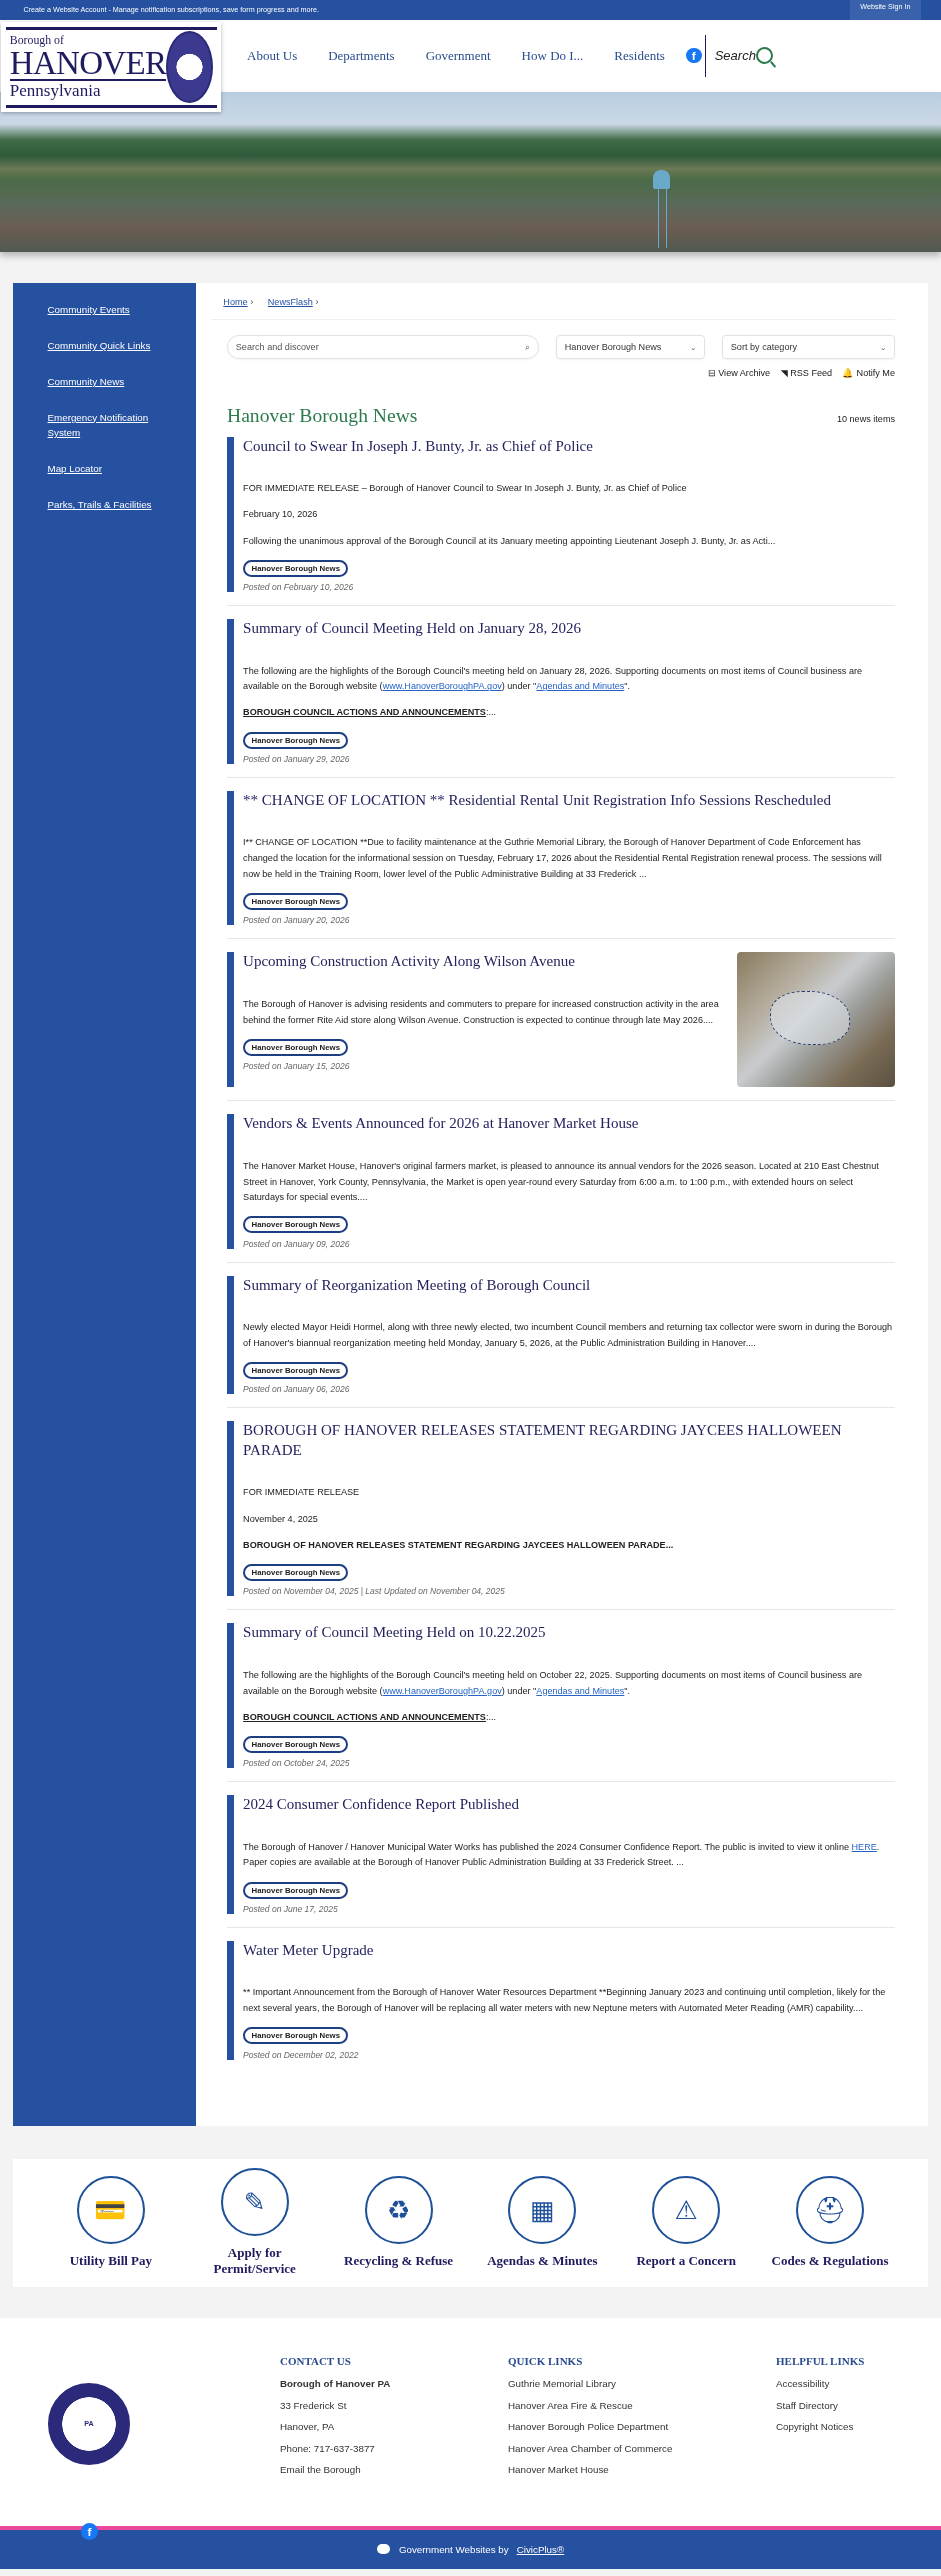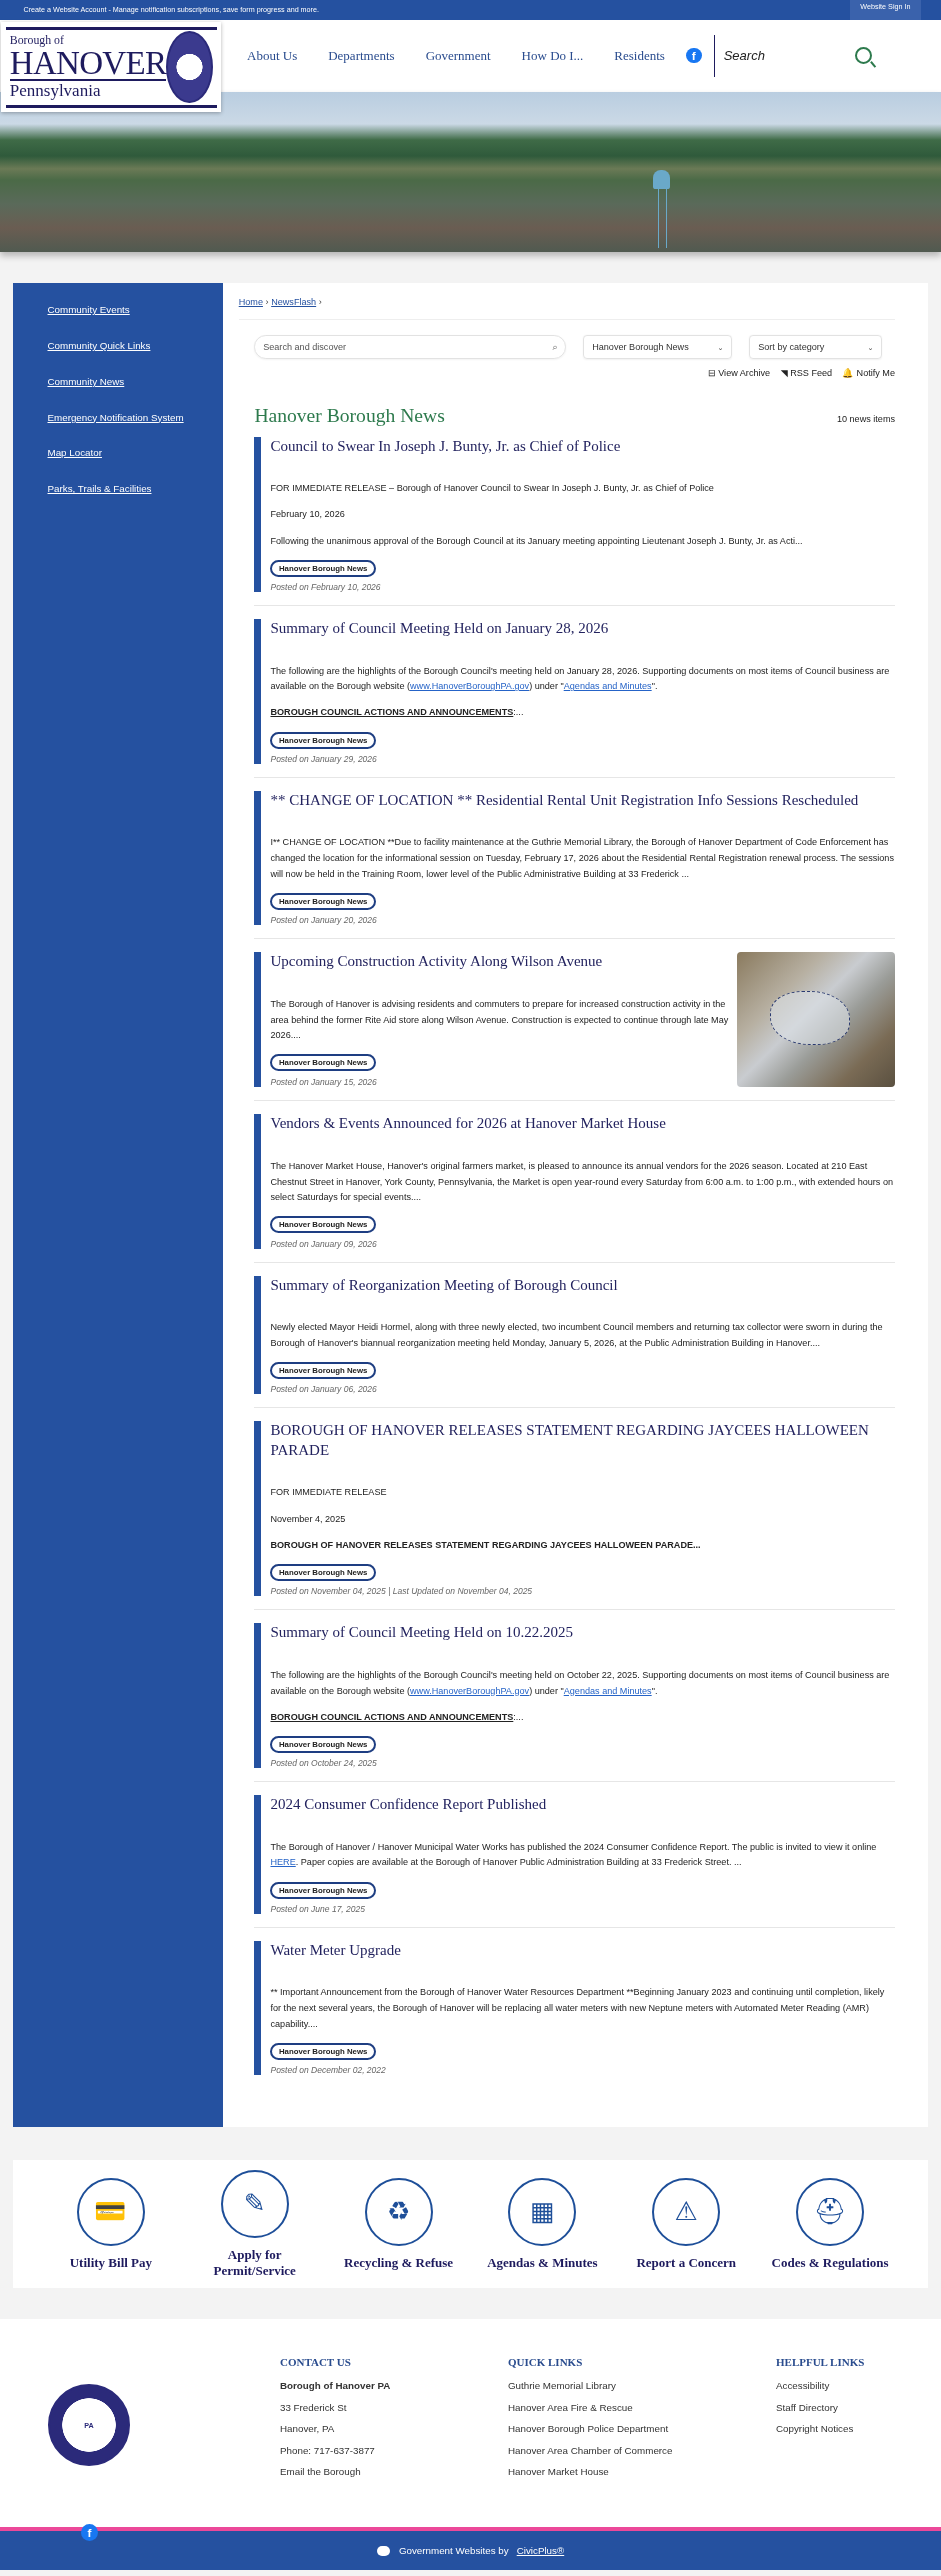--- a/index.html
+++ b/index.html
@@ -15,42 +15,42 @@
   .logo { position: absolute; top: 2.6px; left: 1.3px; width: 220px; height: 90px; background: #fff; border: 2.6px solid #fff; box-shadow: 0 1.3px 3.9px rgba(0,0,0,.3); z-index: 5; padding: 2.6px; }
   .logo-inner { border-top: 3.3px solid #1e1b5e; border-bottom: 3.3px solid #1e1b5e; height: 100%; display: flex; align-items: center; padding: 0 3.9px; }
   .logo-text { font-family: "Liberation Serif", serif; color: #1e1b5e; flex: 1; }
   .logo-text .b { font-size: 11.8px; }
   .logo-text .h { font-size: 33px; line-height: 31px; border-bottom: 2px solid #1e1b5e; letter-spacing: -0.7px; }
   .logo-text .p { font-size: 17px; }
   .seal { width: 55px; height: 72px; border-radius: 50%; border: 2.6px solid #2b2a7a; background: radial-gradient(circle, #fff 0 32%, #3b3a8e 33% 100%); display: flex; align-items: center; justify-content: center; color: #fff; font-size: 5.9px; }
   .nav { margin-left: 247px; display: flex; gap: 31px; font-family: "Liberation Serif", serif; font-size: 13px; color: #2a4c8e; }
   .nav div { cursor: pointer; }
   .fb { margin-left: 21px; width: 15.7px; height: 15.7px; border-radius: 50%; background: #1877f2; color: #fff; font-weight: bold; text-align: center; line-height: 17px; font-size: 11.8px; }
-  .hsearch { margin-left: 12px; border-left: 1.3px solid #1e1b5e; height: 42px; display: flex; align-items: center; padding-left: 9.1px; width: 160px; justify-content: space-between; }
+  .hsearch { margin-left: 3px; border-left: 1.3px solid #1e1b5e; height: 42px; display: flex; align-items: center; padding-left: 9.1px; width: 160px; }
   .hsearch span { font-style: italic; font-size: 13px; color: #222; }
   .hsearch .mag { width: 17px; height: 17px; border: 2px solid #2d7a4d; border-radius: 50%; position: relative; margin-right: 1.3px; }
   .hsearch .mag:after { content: ""; position: absolute; width: 2px; height: 6.5px; background: #2d7a4d; right: -3.3px; bottom: -5.9px; transform: rotate(-40deg); }
 
   
   .hero { height: 160px; background: linear-gradient(180deg, #b9cde0 0%, #cbd9e6 20%, #3f6b47 30%, #2f5a3b 40%, #6b7a56 48%, #4b6a47 55%, #5a6a5a 70%, #6a5d52 85%, #505a50 100%); box-shadow: 0 3.9px 6.5px rgba(0,0,0,.25); position: relative; overflow: hidden; }
   .hero .tower { position: absolute; left: 653px; top: 78px; width: 17px; height: 19.6px; background: #6aa9c9; border-radius: 7.8px 7.8px 2.6px 2.6px; }
   .hero .tower:after { content: ""; position: absolute; left: 5.2px; top: 19.6px; width: 6.5px; height: 59px; border-left: 1.3px solid #6aa9c9; border-right: 1.3px solid #6aa9c9; }
 
   
   .main-wrap { margin: 31px 13px 0 13px; display: flex; background: #fff; }
   .sidebar { width: 210px; background: #2551a0; padding: 10.5px 0 0 0; min-height: 1843px; }
   .sidebar a { display: block; color: #fff; font-size: 9.8px; text-decoration: underline; padding: 9.1px 23.5px 11px 23.5px; line-height: 15.7px; margin-left: 11px; }
   .content { flex: 1; padding: 14.4px 33px 26px 15.7px; }
   .breadcrumb { font-size: 9.1px; color: #2551a0; padding-bottom: 11.8px; border-bottom: 0.7px solid #eee; }
-  .breadcrumb a { text-decoration: underline; }
+  .breadcrumb a { text-decoration: underline; margin-left: 12px; }
   .breadcrumb .sep { color: #444; margin: 0 2.6px; }
   .filters { display: flex; gap: 17px; margin: 15.7px 0 0 15.7px; }
   .search-box { width: 312px; height: 23.5px; border: 0.7px solid #e2e2e2; border-radius: 11.8px; display: flex; align-items: center; justify-content: space-between; padding: 0 7.8px; font-size: 9.1px; color: #555; box-shadow: 0 0.7px 2px rgba(0,0,0,.06); }
   .dd { height: 23.5px; border: 0.7px solid #e2e2e2; border-radius: 3.9px; display: flex; align-items: center; justify-content: space-between; padding: 0 7.8px; font-size: 9.1px; color: #333; box-shadow: 0 0.7px 2px rgba(0,0,0,.06); }
-  .dd.cat { width: 149px; } .dd.sort { width: 133px; }
+  .dd.cat { width: 149px; } .dd.sort { width: 173px; }
   .chev { font-size: 7.2px; color: #444; }
   .actions { display: flex; justify-content: flex-end; gap: 10.5px; margin-top: 9.1px; font-size: 9.1px; color: #222; }
   .actions span.ic { margin-right: 2.6px; }
   .listhead { display: flex; justify-content: space-between; align-items: baseline; margin: 27.4px 0 9.1px 15.7px; }
   .listhead h1 { font-family: "Liberation Serif", serif; font-weight: normal; color: #2d7a4d; font-size: 19.6px; }
   .listhead .count { font-size: 9.1px; }
 
   .item { margin-left: 15.7px; border-bottom: 0.7px solid #e6e6e6; padding: 0 0 13px 0; margin-bottom: 13px; display: flex; }
   .item .body { border-left: 7.2px solid #2551a0; padding-left: 9.1px; flex: 1; }
   .item h2 { font-family: "Liberation Serif", serif; font-weight: normal; color: #23235f; font-size: 15px; line-height: 19.6px; padding-top: 0; margin-bottom: 25px; }

